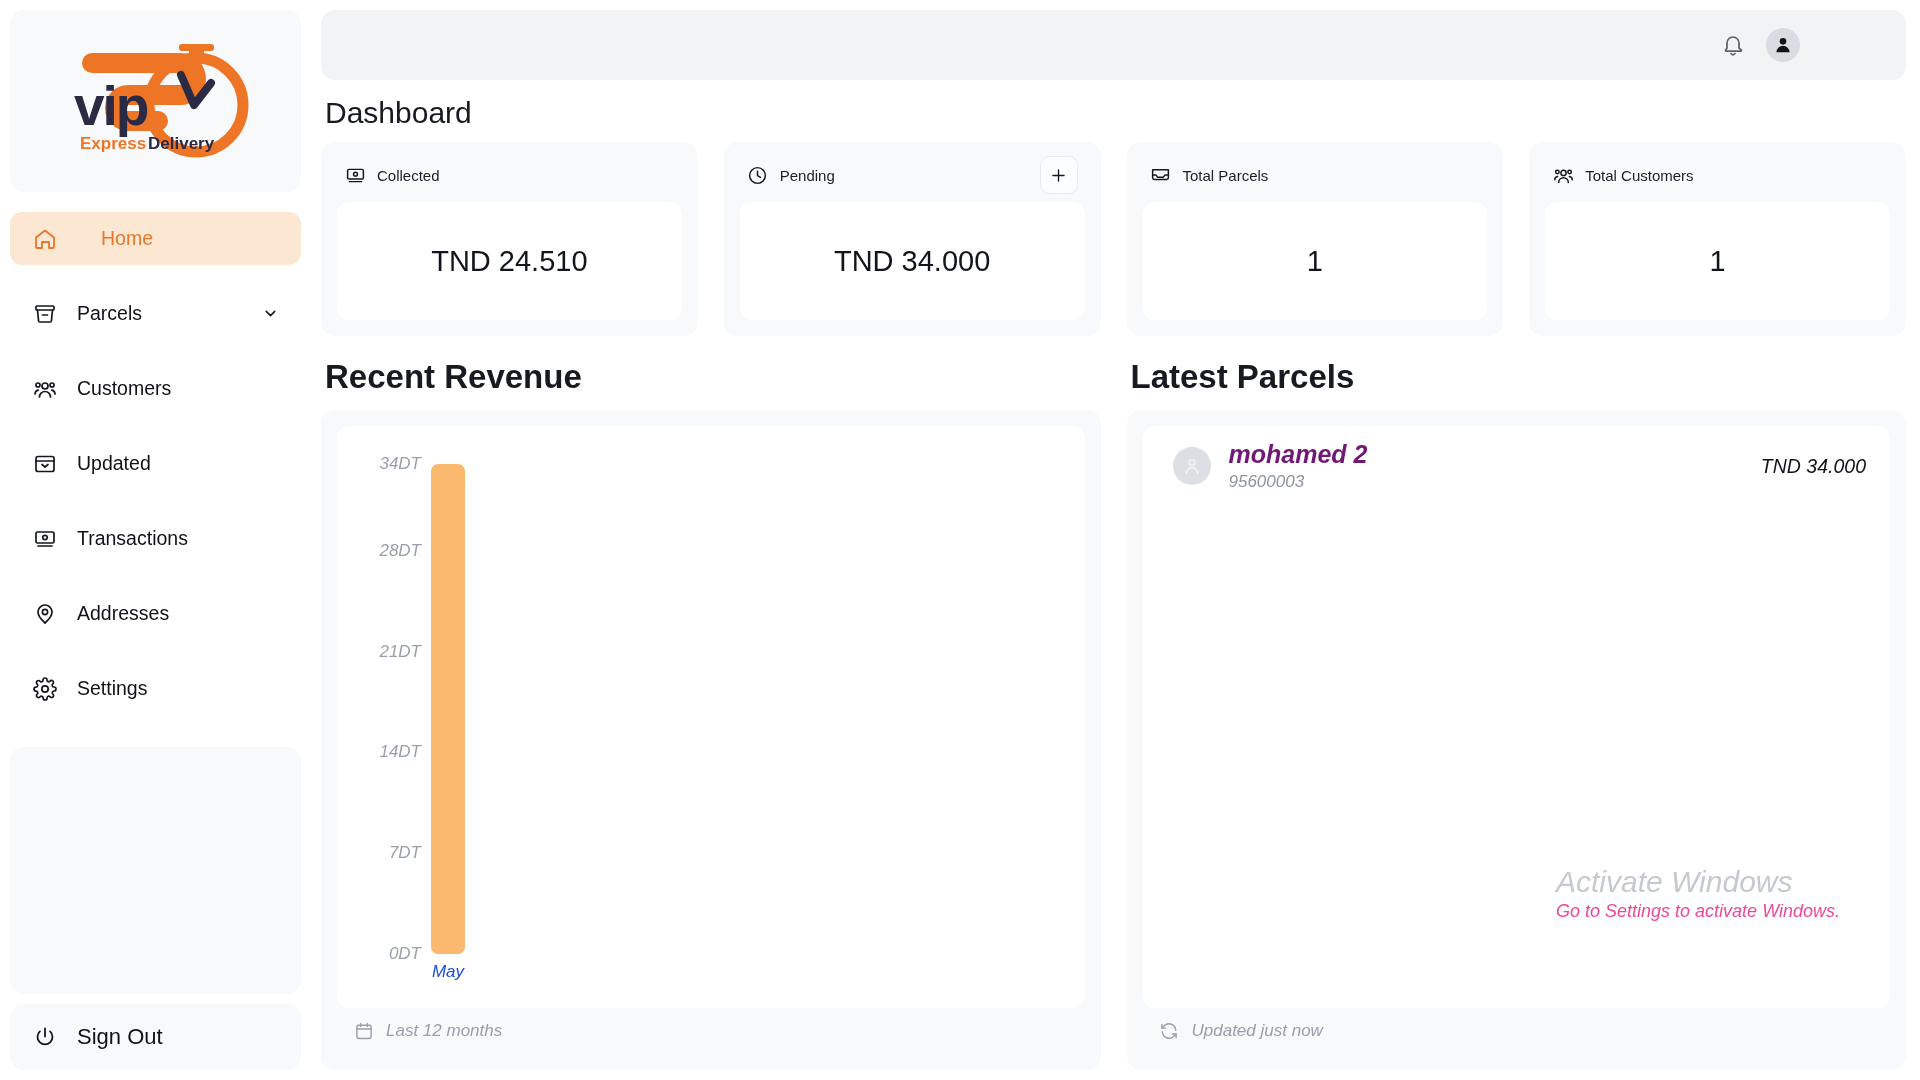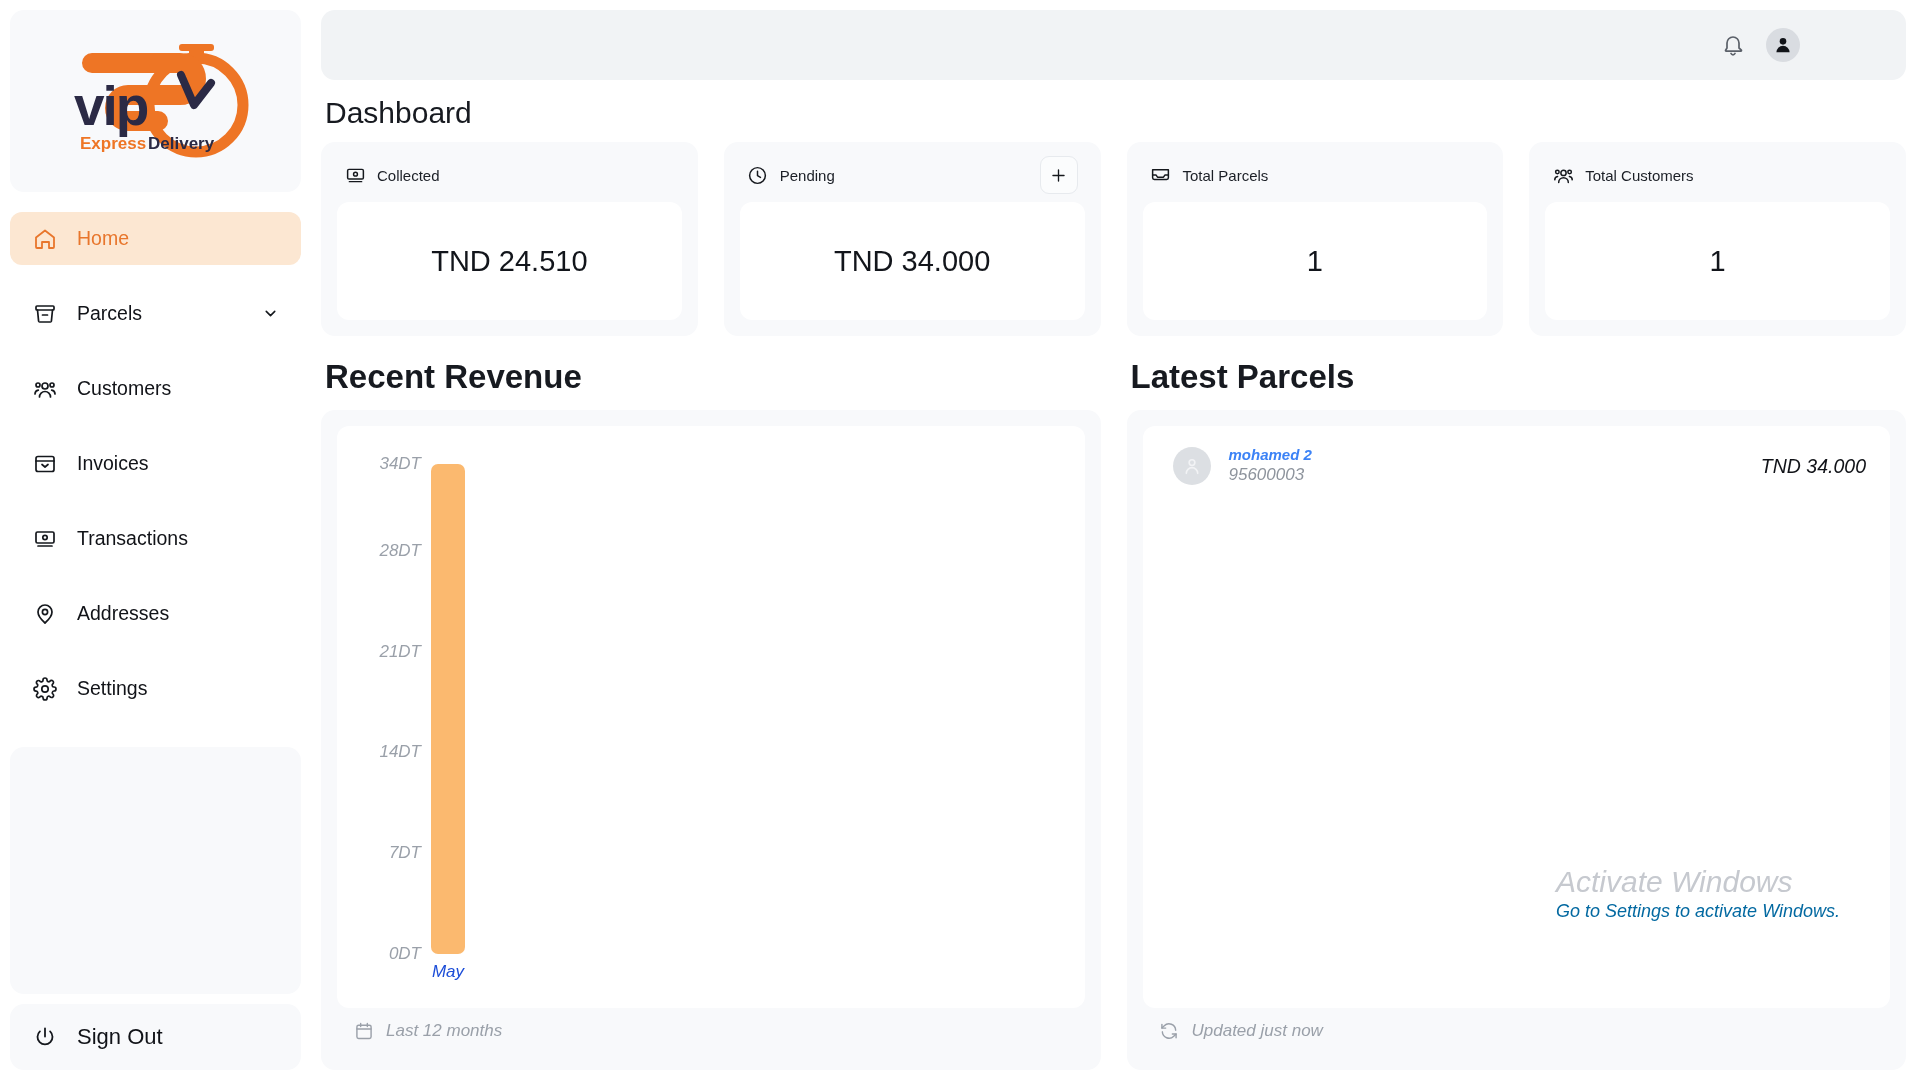--- a/index.html
+++ b/index.html
@@ -37,20 +37,21 @@
     margin-bottom: 22px;
     color: #111318;
     font-size: 19.5px;
     cursor: pointer;
     position: relative;
   }
   .nav-item .ico { width: 26px; height: 26px; margin-right: 19px; flex-shrink: 0; display:flex; align-items:center; justify-content:center;}
   .nav-item.active {
     background: #fcE7d2;
     color: #e8762c;
+    gap: 24px;
   }
   .nav-item .chev { margin-left: auto; width: 18px; height: 18px; display:flex; align-items:center;justify-content:center;}
 
   .sidebar-spacer {
     background: #f8f9fb;
     border-radius: 14px;
     flex: 1;
     margin-top: 10px;
   }
   .signout {
@@ -239,35 +240,35 @@
     padding: 0 24px 0 30px;
     cursor: pointer;
   }
   .parcel-av {
     width: 38px; height: 38px; border-radius: 50%;
     background: #dcdfe3;
     display: flex; align-items: center; justify-content: center;
     margin-right: 18px;
     flex-shrink: 0;
   }
-  .parcel-name { font-size: 15px; font-weight: bold; color: #3b82f6; line-height: 1.25; }
+  .parcel-name { font-size: 25px; font-weight: bold; color: #701a75; line-height: 1.25; }
   .parcel-phone { font-size: 17px; color: #8e949d; line-height: 1.3; }
   .parcel-amt { margin-left: auto; font-size: 19.5px; color: #111318; }
 
   
   .watermark {
     position: absolute;
     right: 50px;
     bottom: 86px;
     text-align: left;
     color: #c9ccd2;
     pointer-events: none;
   }
   .wm-title { font-size: 30px; line-height: 1.3; color: #c6c9cf; margin-top: 8px; }
-  .wm-sub { font-size: 18px; color: #0369a1; }
+  .wm-sub { font-size: 18px; color: #ec4899; }
 </style>
 </head>
 <body>
 
 <div class="app">
 
   <aside class="sidebar">
 
     <div class="logo-box">
       <svg class="logo-svg" viewBox="0 0 215 125">
@@ -328,21 +329,21 @@
       </div>
 
       <div class="nav-item">
         <span class="ico">
           <svg width="24" height="24" viewBox="0 0 24 24" fill="none" stroke="#15181d" stroke-width="1.7" stroke-linecap="round" stroke-linejoin="round">
             <rect x="3" y="4.5" width="18" height="15" rx="2"></rect>
             <path d="M3 9h18"></path>
             <path d="M9 12.5l3 2.5 3-2.5"></path>
           </svg>
         </span>
-        <span>Invoices</span>
+        <span>Updated</span>
       </div>
 
       <div class="nav-item">
         <span class="ico">
           <svg width="24" height="24" viewBox="0 0 24 24" fill="none" stroke="#15181d" stroke-width="1.7" stroke-linecap="round" stroke-linejoin="round">
             <rect x="3" y="5" width="18" height="11" rx="1.5"></rect>
             <circle cx="12" cy="10.5" r="2.2"></circle>
             <path d="M5 19 h14"></path>
           </svg>
         </span>

